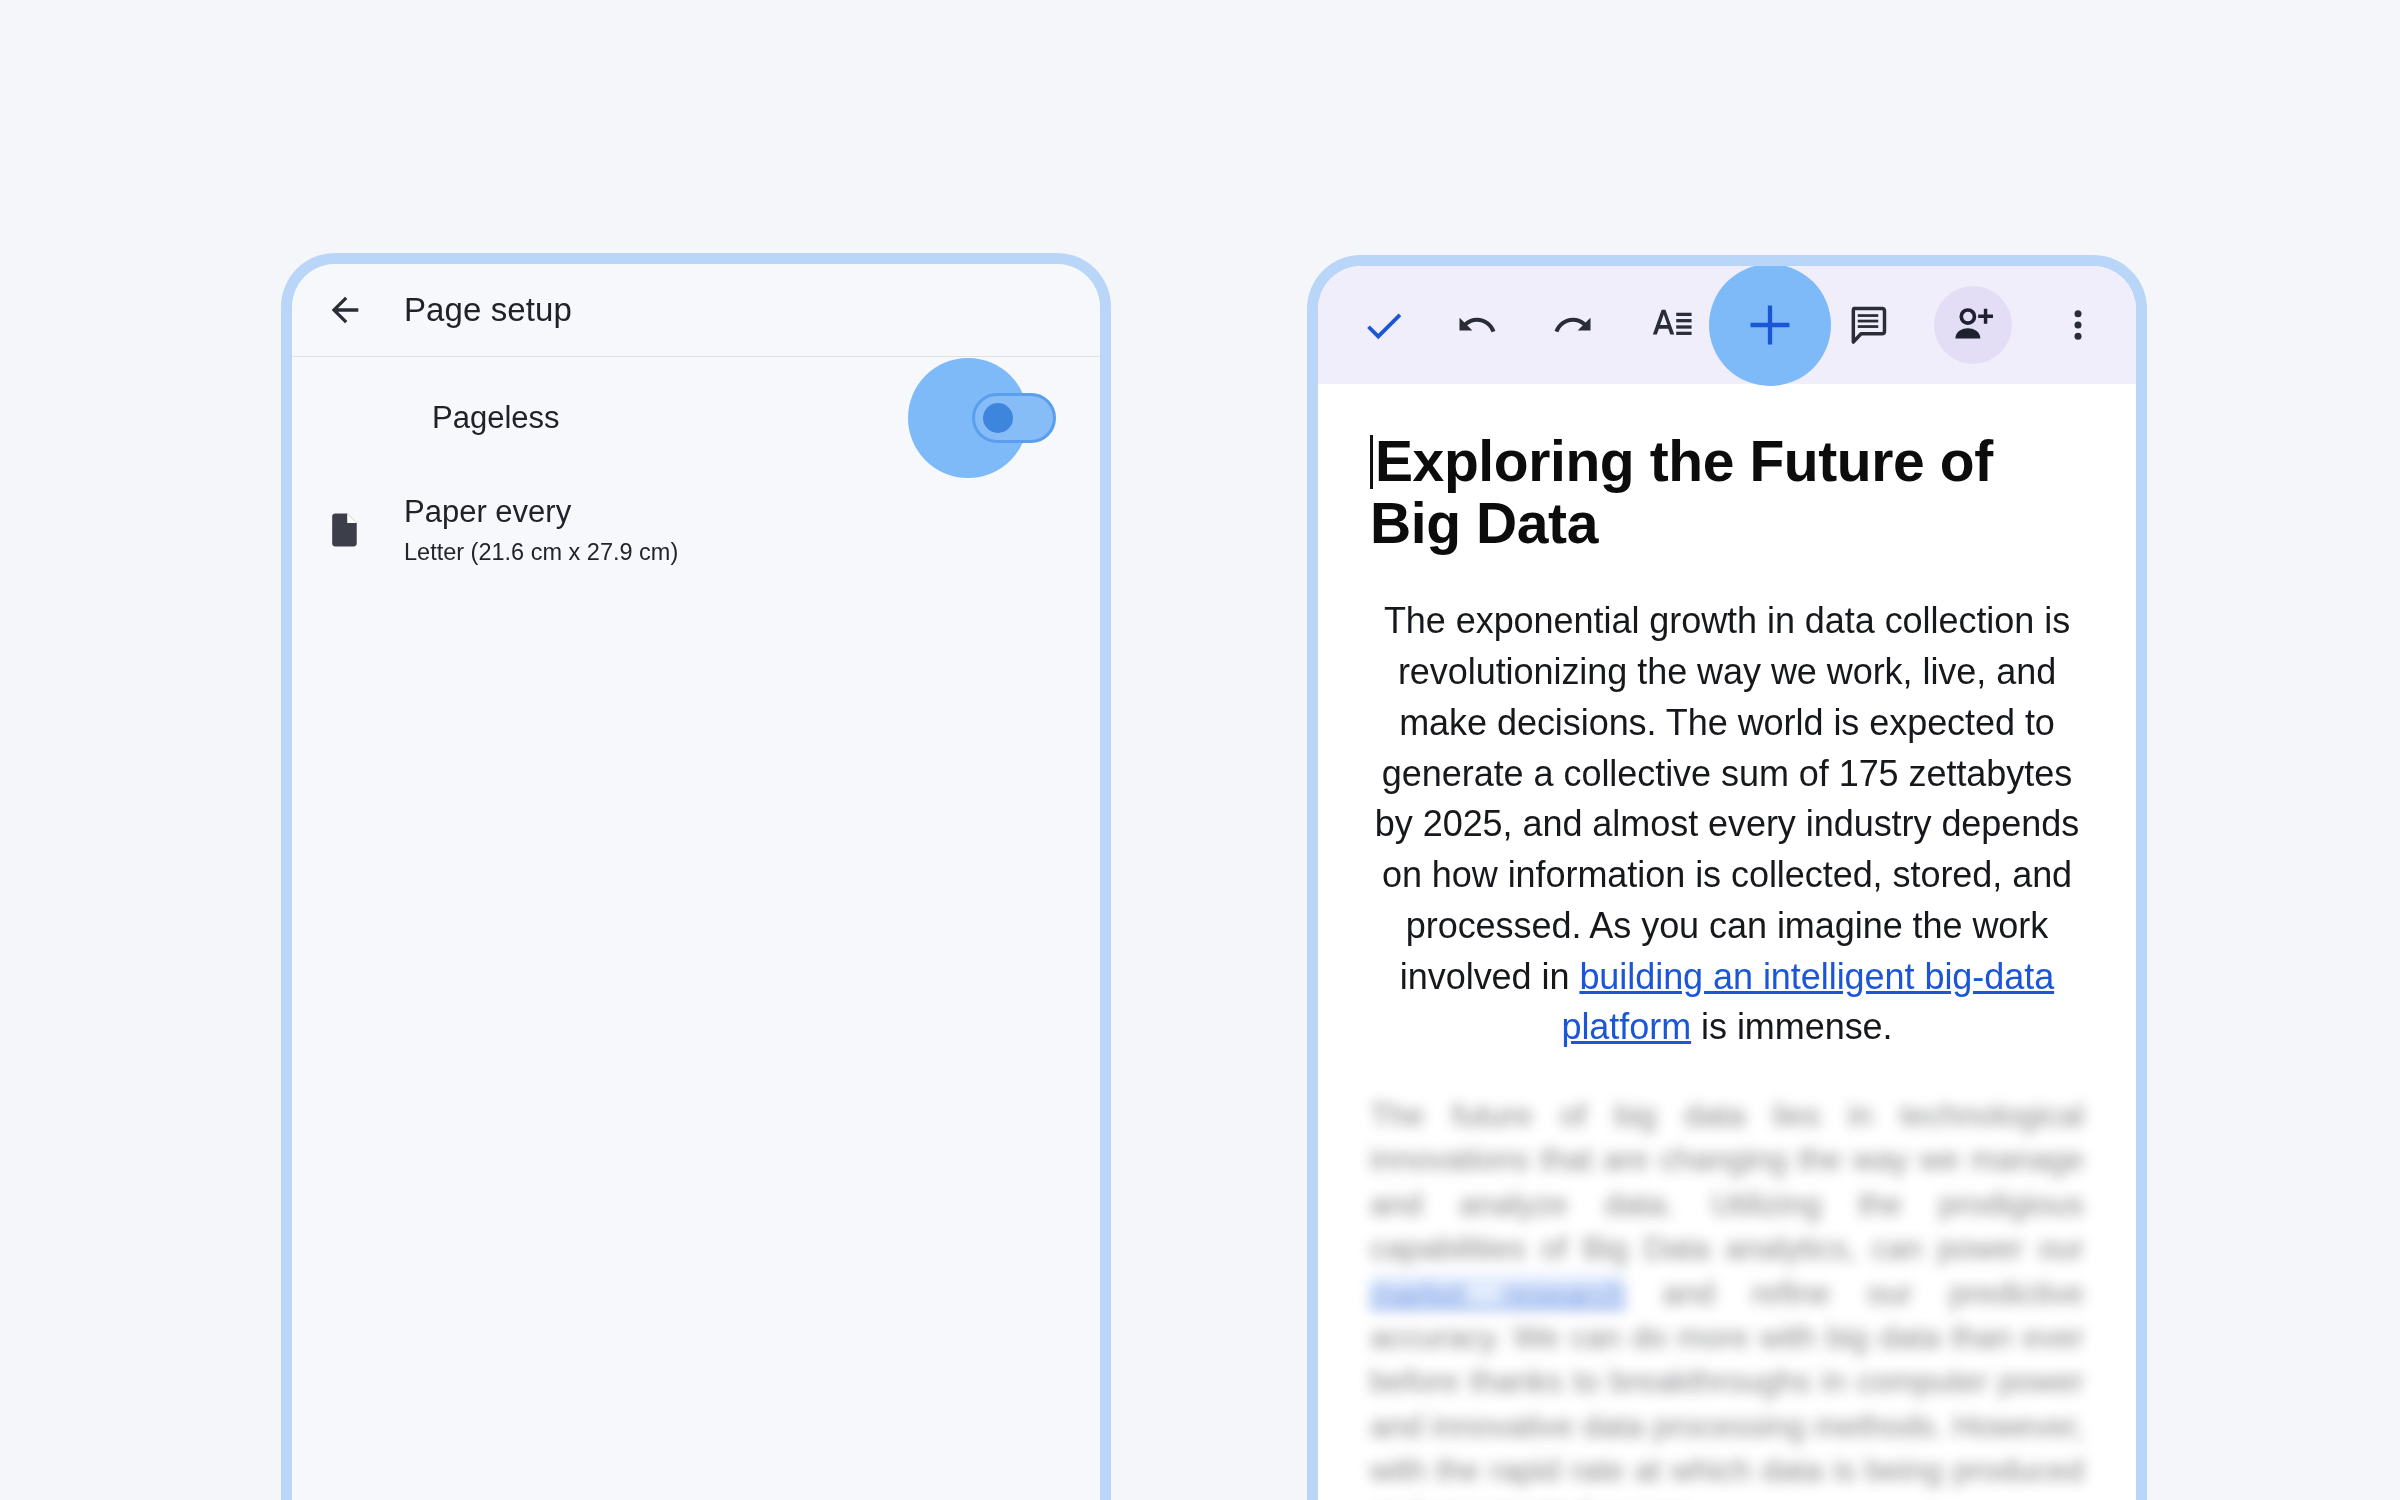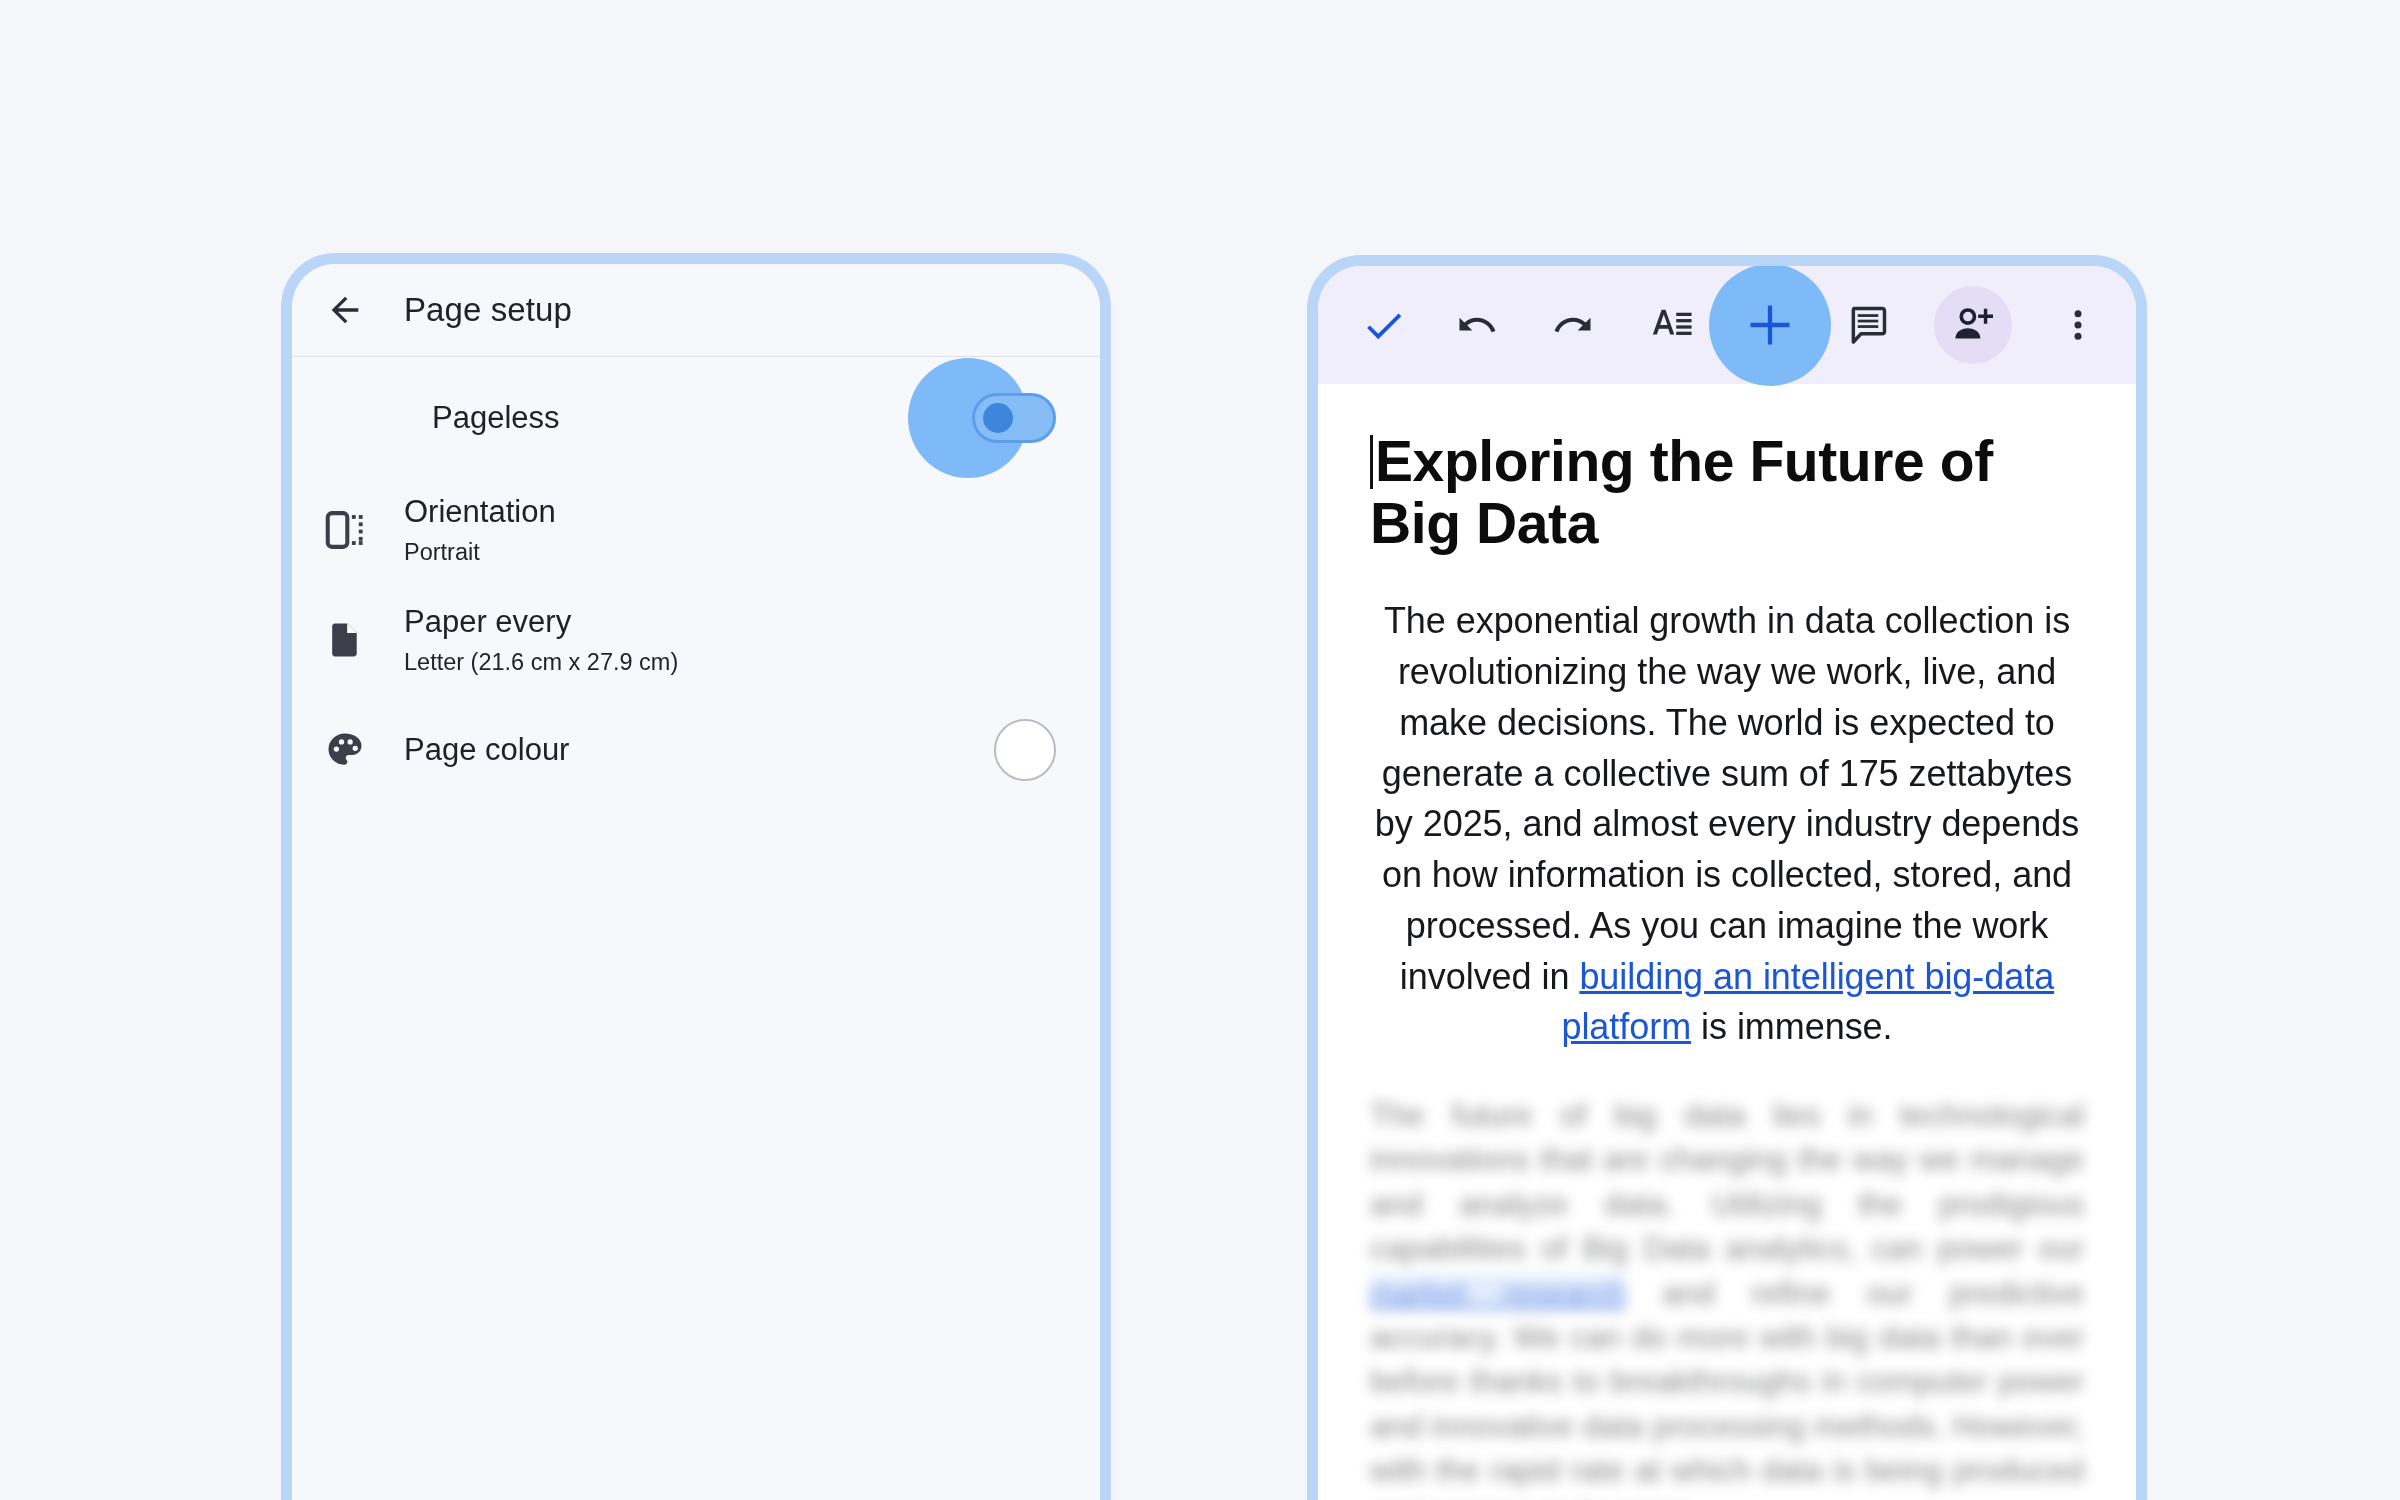--- a/index.html
+++ b/index.html
@@ -185,69 +185,34 @@
               <div class="lbl">Pageless</div>
             </div>
             <div class="switch-wrap">
               <div class="tap-halo" id="halo-pageless"></div>
               <div class="switch" style="position:relative;z-index:2;">
                 <div class="knob"></div>
               </div>
             </div>
           </div>
 
-          <div class="ps-row">
-            <div class="ico">
-              <svg width="46" height="46" viewBox="0 0 24 24">
-                <rect x="3" y="3.2" width="10.2" height="17.6" rx="2.1" fill="none" stroke="#3c3f4a" stroke-width="2.1"></rect>
-                <g fill="#3c3f4a">
-                  <rect x="15.6" y="4.2" width="2" height="2"></rect>
-                  <rect x="19.2" y="4.2" width="2" height="2"></rect>
-                  <rect x="19.2" y="8.0" width="2" height="2"></rect>
-                  <rect x="19.2" y="11.8" width="2" height="2"></rect>
-                  <rect x="19.2" y="15.6" width="2" height="2"></rect>
-                  <rect x="15.6" y="17.8" width="2" height="2"></rect>
-                  <rect x="19.2" y="17.8" width="2" height="2"></rect>
-                </g>
-              </svg>
-            </div>
-            <div class="txt">
-              <div class="lbl">Orientation</div>
-              <div class="sub">Portrait</div>
-            </div>
-          </div>
 
           <div class="ps-row">
             <div class="ico">
               <svg width="44" height="44" viewBox="0 0 24 24">
                 <path d="M5 4.6c0-.9.7-1.6 1.6-1.6h6.6l5.2 5.2v11.2c0 .9-.7 1.6-1.6 1.6H6.6c-.9 0-1.6-.7-1.6-1.6z" fill="#3c3f4a"></path>
                 <path d="M13.2 3l5.2 5.2h-5.2z" fill="#ffffff"></path>
               </svg>
             </div>
             <div class="txt">
               <div class="lbl">Paper every</div>
               <div class="sub">Letter (21.6 cm x 27.9 cm)</div>
             </div>
           </div>
 
-          <div class="ps-row">
-            <div class="ico">
-              <svg width="44" height="44" viewBox="0 0 24 24">
-                <path d="M12 3C7 3 3 6.8 3 11.6c0 4.7 3.9 8.4 8.6 8.4 1 0 1.7-.7 1.7-1.6 0-.4-.2-.8-.5-1.1-.2-.3-.4-.6-.4-1 0-.9.7-1.6 1.6-1.6h1.9c3 0 5.1-2.1 5.1-5.1C21 5.9 17 3 12 3z" fill="#3c3f4a"></path>
-                <circle cx="7.3" cy="11.5" r="1.45" fill="#f7f8fc"></circle>
-                <circle cx="10.1" cy="7.6" r="1.45" fill="#f7f8fc"></circle>
-                <circle cx="14.8" cy="7.6" r="1.45" fill="#f7f8fc"></circle>
-                <circle cx="17.6" cy="11.1" r="1.45" fill="#f7f8fc"></circle>
-              </svg>
-            </div>
-            <div class="txt">
-              <div class="lbl">Page colour</div>
-            </div>
-            <div class="color-dot"></div>
-          </div>
 
         </div>
       </div>
     </div>
   </div>
 
   <div class="phone" id="phone-right">
     <div class="phone-inner">
       <div class="doc-screen">
 

